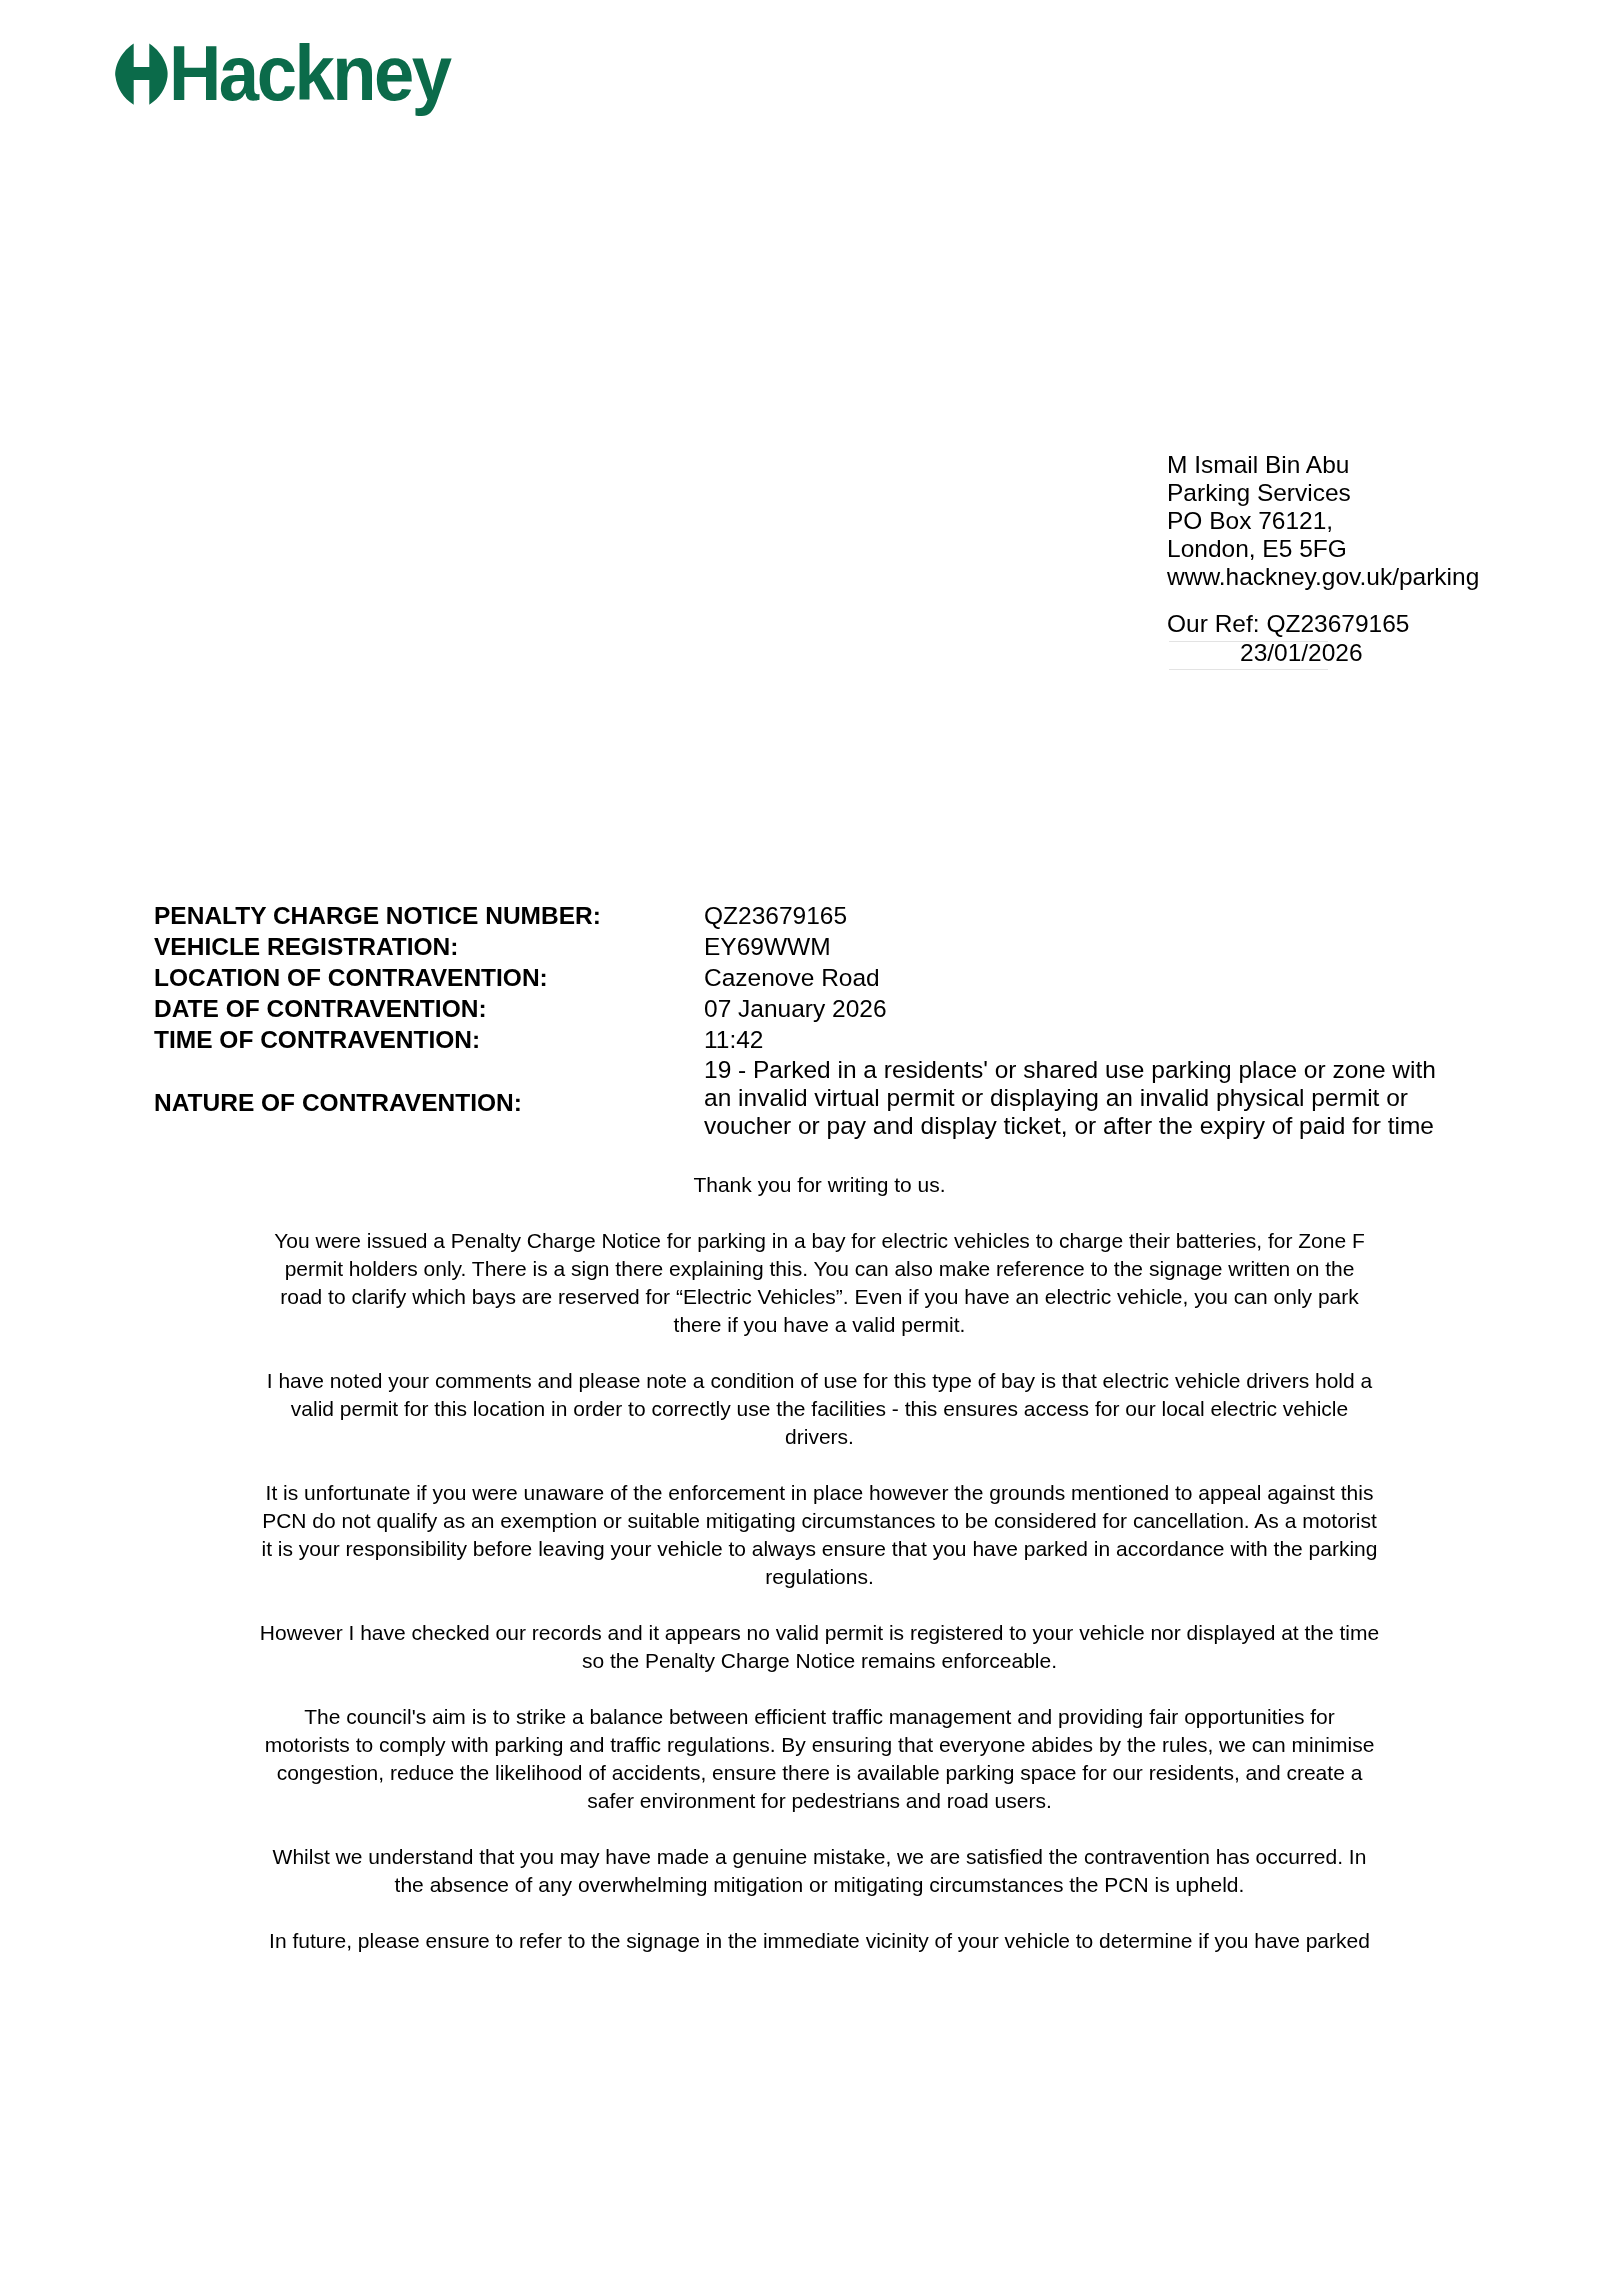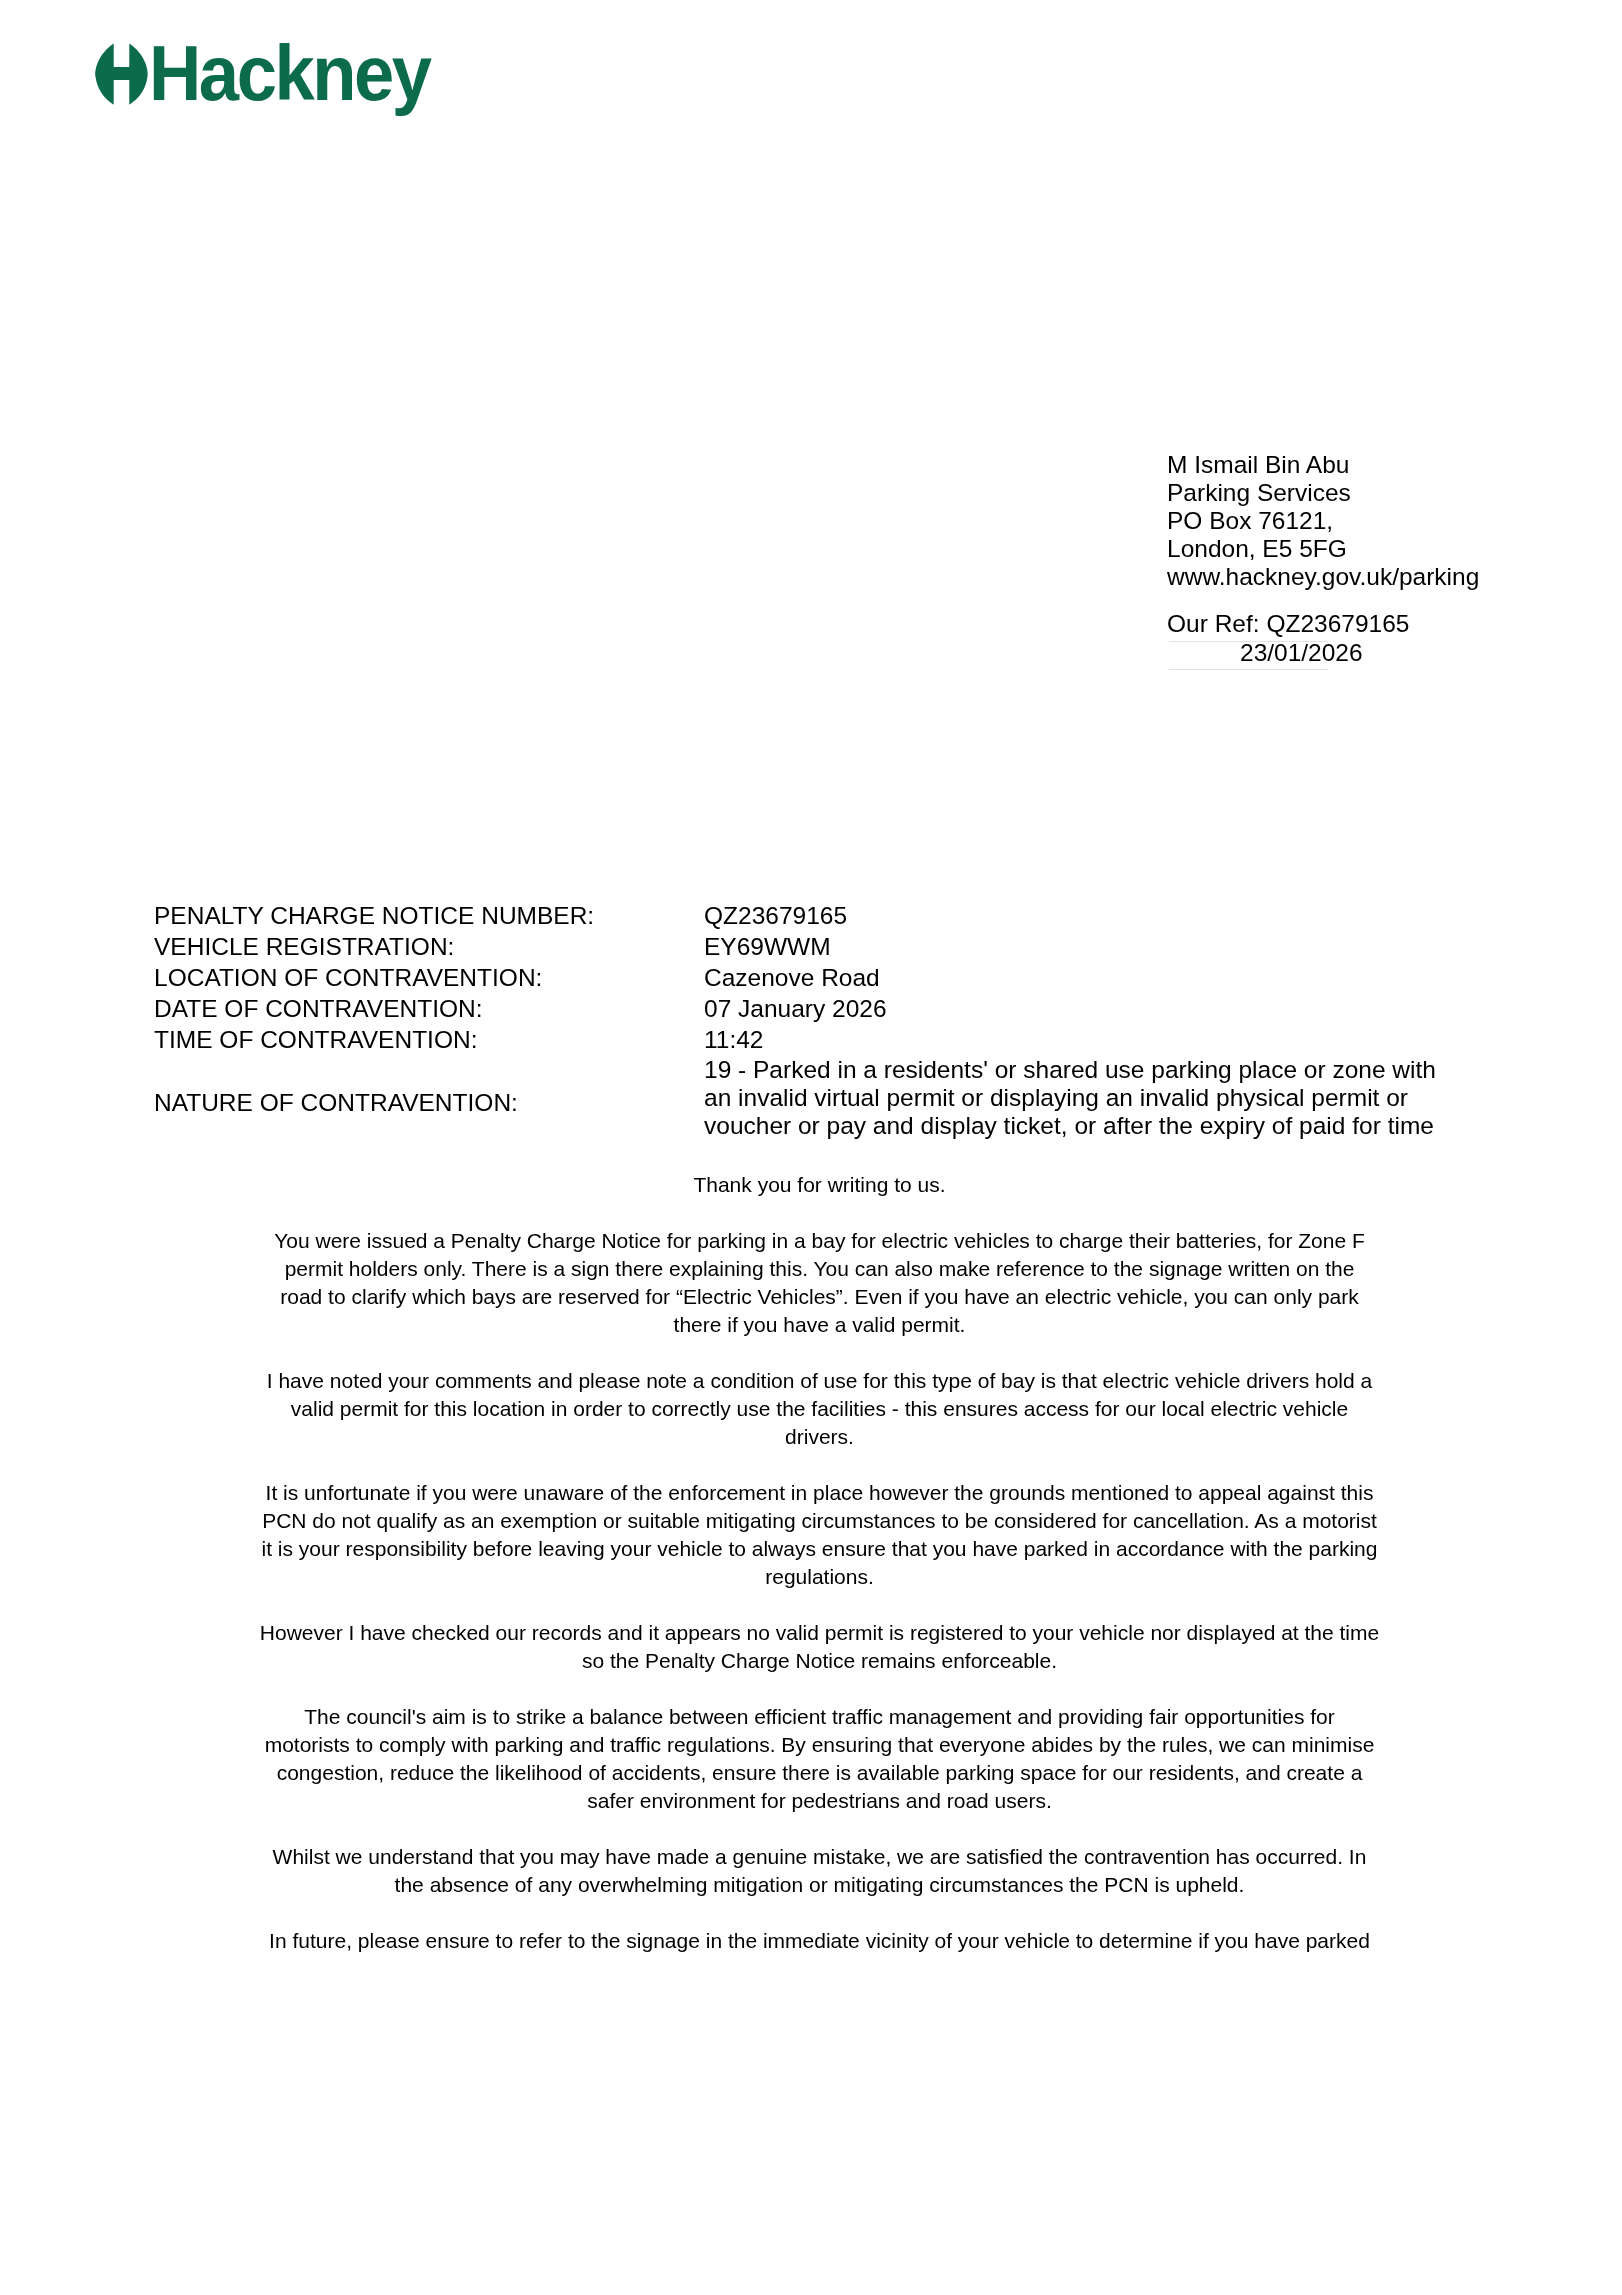--- a/index.html
+++ b/index.html
@@ -12,21 +12,21 @@
     height: 2295px;
     position: relative;
     overflow: hidden;
     font-family: "Liberation Sans", sans-serif;
     color: #000000;
   }
   .abs { position: absolute; }
 
   
   #logo {
-    left: 94px;
+    left: 114px;
     top: 41px;
     width: 366px;
     height: 65px;
   }
   #logo svg { display: block; }
   .logo-word {
     position: absolute;
     left: 55px;
     top: -6.5px;
     font-family: "Liberation Sans", sans-serif;
@@ -79,21 +79,21 @@
     position: relative;
     height: 31px;
     font-size: 24.5px;
     line-height: 31px;
     white-space: nowrap;
   }
   .detail-label {
     position: absolute;
     left: 0;
     top: 0;
-    font-weight: normal;
+    font-weight: bold;
   }
   .detail-value {
     position: absolute;
     left: 550px;
     top: 0;
   }
   .detail-row.nature {
     height: 85px;
     margin-top: 0;
   }

